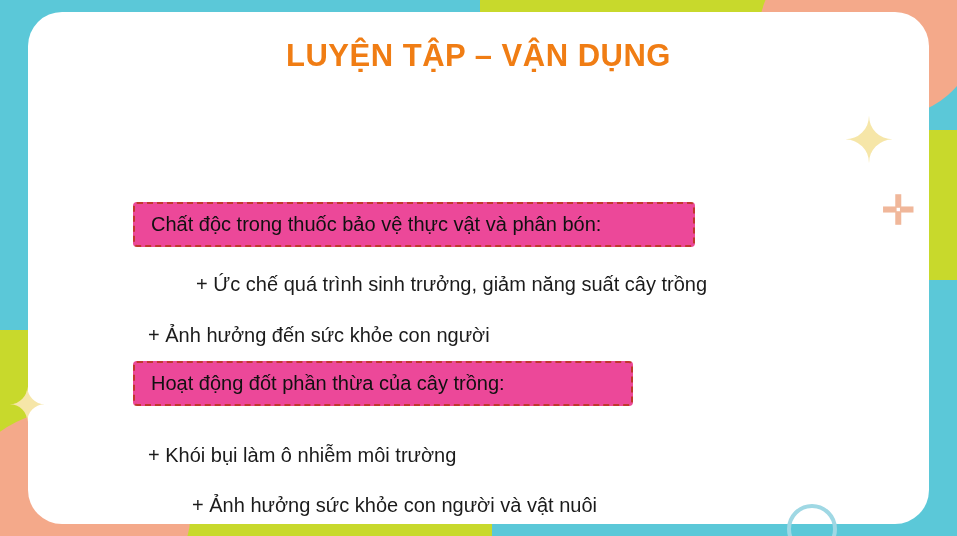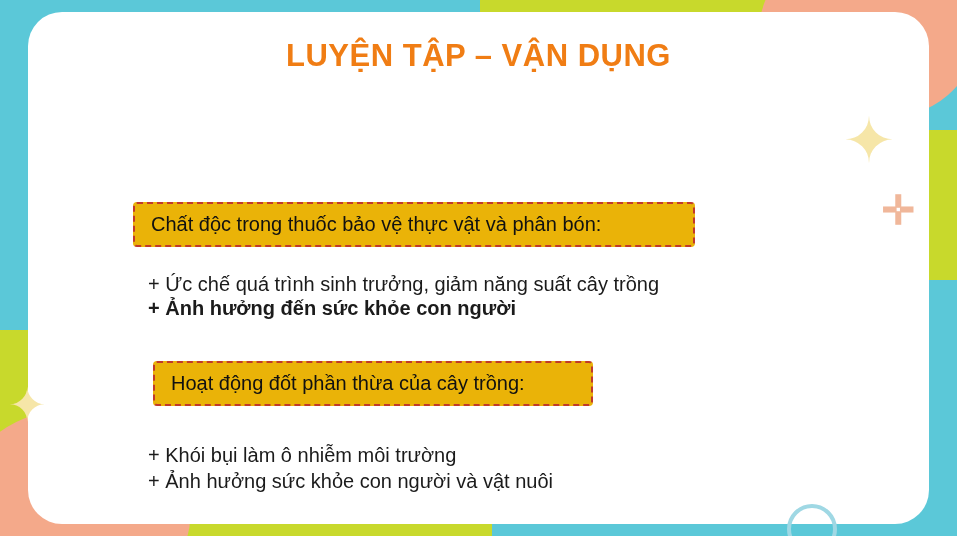--- a/index.html
+++ b/index.html
@@ -211,50 +211,49 @@
     position: absolute;
     top: 130px;
     left: 88px;
     font-size: 21px;
     color: #e8262b;
   }
 
   .box {
     position: absolute;
     border: 2px dashed #c0392b;
-    background: #eab308;
+    background: #ec4899;
     border-radius: 4px;
     font-size: 20px;
     color: #111111;
     padding: 9px 16px;
     box-sizing: border-box;
   }
   .box-1 {
     top: 190px;
     left: 105px;
     width: 562px;
   }
   .box-2 {
     top: 349px;
     left: 105px;
-    width: 440px;
-    margin-left: 20px;
+    width: 500px;
   }
 
   .bullet {
     position: absolute;
     font-size: 20px;
     color: #1b1b1b;
     left: 120px;
     white-space: nowrap;
   }
-  .b1 { top: 261px; }
-  .b2 { top: 285px; font-weight: bold; }
+  .b1 { top: 261px; margin-left: 48px; }
+  .b2 { top: 312px; }
   .b3 { top: 424px; margin-top: 8px; }
-  .b4 { top: 458px; }
+  .b4 { top: 482px; margin-left: 44px; }
 </style>
 </head>
 <body>
 
 <div class="slide">
 
   <div class="bg-layer">
     <div class="bar-left-teal"></div>
     <div class="bar-left-lime"></div>
     <div class="bar-top-teal"></div>

